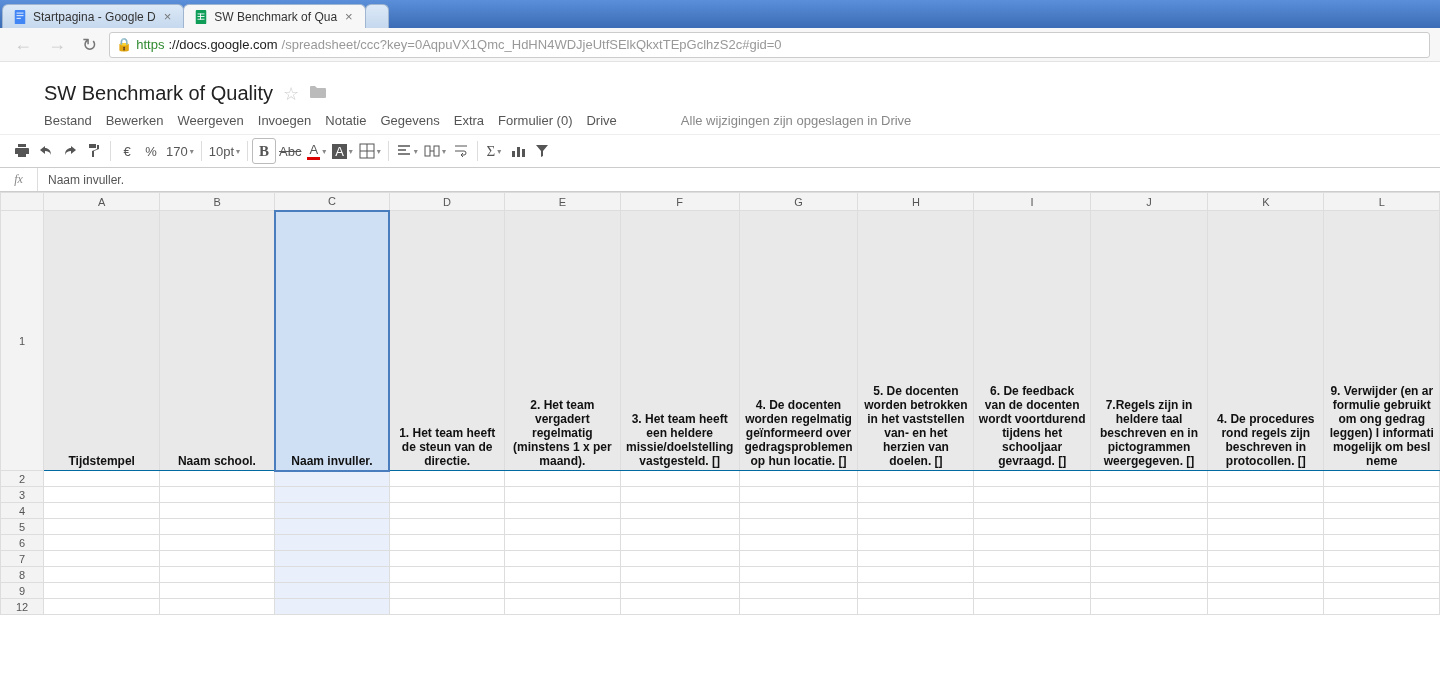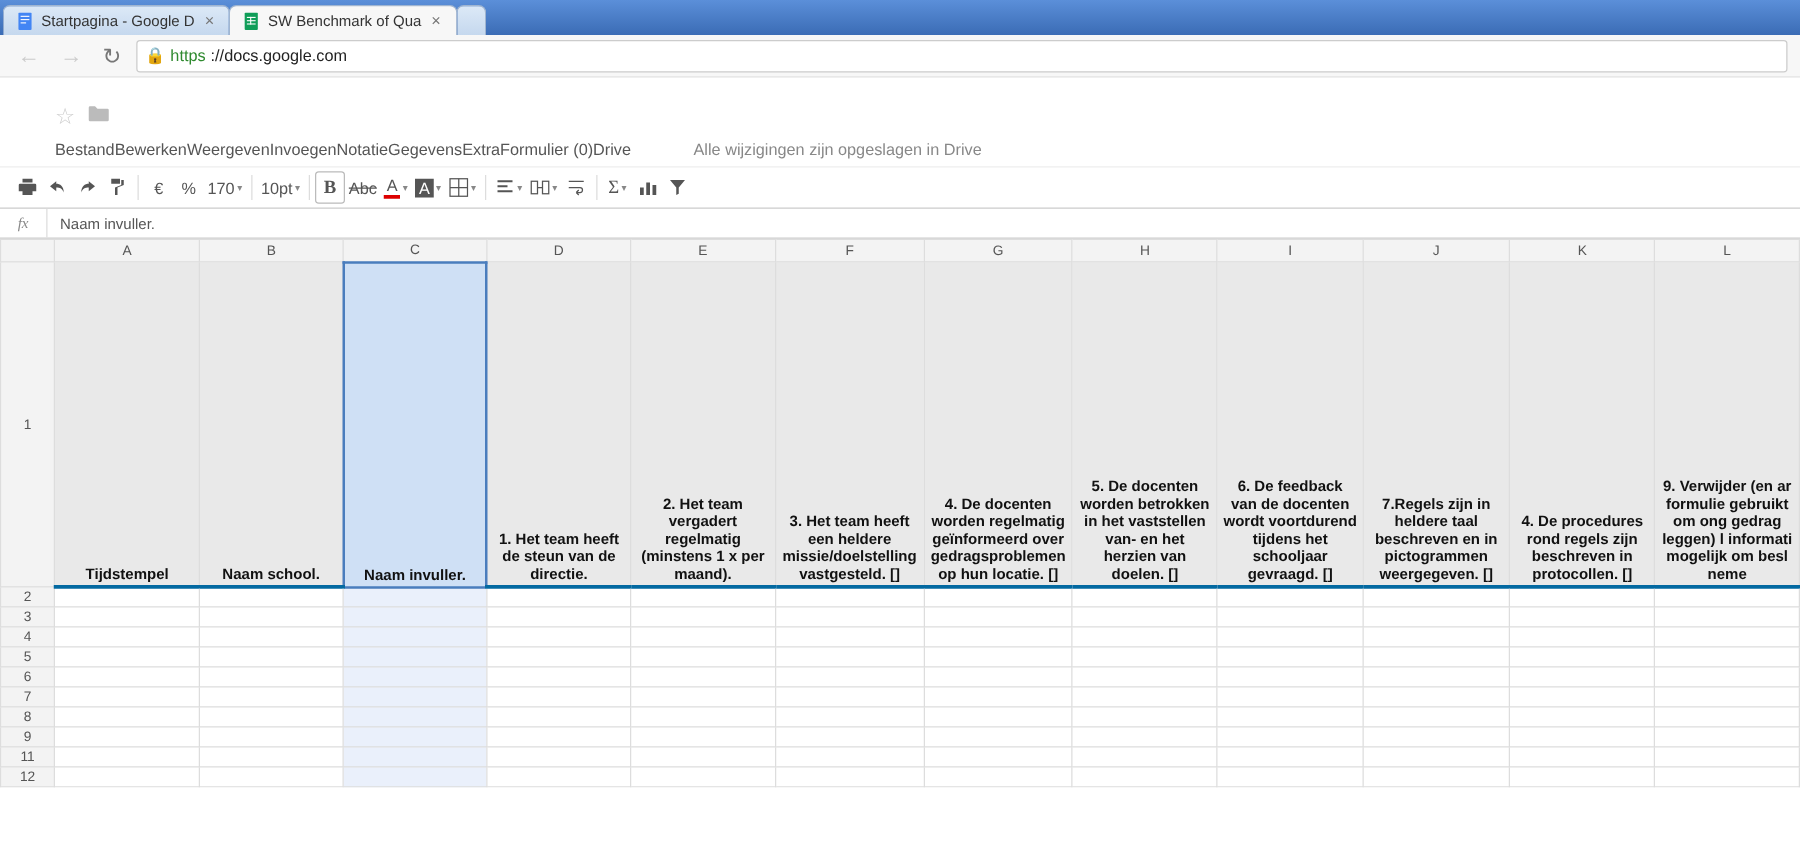--- a/index.html
+++ b/index.html
@@ -19,42 +19,42 @@
   .lock { color:#4caf50; font-size:13px; }
   .url-green { color:#2f8a2f; }
   .url-black { color:#222; }
   .url-gray { color:#999; }
   
   .doc-header { padding: 20px 44px 6px 44px; }
   .doc-title-row { display:flex; align-items:center; gap:10px; }
   .doc-title { font-size:20px; color:#222; }
   .star { color:#ccc; font-size:18px; }
   .folder { color:#999; font-size:16px; }
-  .menubar { display:flex; align-items:center; gap:0; color:#555; font-size:13px; margin-top:8px; }
+  .menubar { display:flex; align-items:center; gap:14px; color:#555; font-size:13px; margin-top:8px; }
   .menubar-item { white-space:nowrap; }
   .save-status { color:#888; margin-left:50px; }
   .toolbar-row { background:#fff; border-top:1px solid #eee; border-bottom:1px solid #ccc; height:34px; display:flex; align-items:center; padding:0 10px 0 10px; gap:0; }
   .tbtn { height:26px; min-width:24px; display:flex; align-items:center; justify-content:center; color:#555; font-size:13px; padding:0 3px; }
   .tsep { width:1px; height:20px; background:#ddd; margin:0 4px; }
   .tbtn .caret { font-size:8px; color:#888; margin-left:2px; }
   .tbtn.bold { font-weight:bold; font-family: 'Times New Roman', serif; font-size:15px; border:1px solid #bbb; border-radius:3px; padding:0 6px; }
   .tbtn.icon svg { width:16px; height:16px; }
   
   .fxbar { border-bottom:1px solid #ccc; height:24px; display:flex; align-items:center; font-size:12px; color:#555; }
   .fxlabel { font-style:italic; font-family: serif; color:#888; width:38px; text-align:center; border-right:1px solid #ddd; height:100%; display:flex; align-items:center; justify-content:center; }
   .fxcontent { padding-left:10px; }
   
   .sheet-wrap { position:relative; overflow:hidden; }
   table.sheet { border-collapse:collapse; table-layout:fixed; }
   table.sheet th, table.sheet td { border:1px solid #ddd; }
   th.corner { background:#f3f3f3; width:45px; height:18px; }
   th.colhdr { background:#f3f3f3; color:#555; font-weight:normal; font-size:11px; height:18px; text-align:center; }
   th.rowhdr { background:#f3f3f3; color:#555; font-weight:normal; font-size:11px; width:45px; text-align:center; }
   td.cell { background:#fff; font-size:12px; color:#111; padding:2px 4px; vertical-align:bottom; text-align:center; }
-  tr.header-row td.cell { background:#e9e9e9; border-bottom:3px solid #0369a1; font-family: Arial; font-weight:bold; font-size:12px; height:260px; }
+  tr.header-row td.cell { background:#e9e9e9; border-bottom:1px solid #0369a1; font-family: Arial; font-weight:bold; font-size:12px; height:260px; }
   td.cell.sel-col { background:#eaf0fb; }
   tr.header-row td.cell.sel { background:#cfe0f5; border:2px solid #4a7dbd; }
   tr.header-row th.rowhdr { height:260px; }
   .col-w { width:119px; }
 </style>
 </head>
 <body>
 
 <div class="browser-chrome">
   <div class="tabs">
@@ -88,25 +88,27 @@
 </div>
 
 <div class="addr-row">
   <span class="nav-btn disabled">←</span>
   <span class="nav-btn disabled">→</span>
   <span class="nav-btn">↻</span>
   <div class="omnibox">
     <span class="lock">🔒</span>
     <span class="url-green">https</span>
     <span class="url-black">://docs.google.com</span>
+    <span class="url-gray">/spreadsheet/ccc?key=0AqpuVX1Qmc_HdHN4WDJjeUtfSElkQkxtTEpGclhzS2c#gid=0</span>
   </div>
 </div>
 
 <div class="doc-header">
   <div class="doc-title-row">
+    <span class="doc-title">SW Benchmark of Quality</span>
     <span class="star">☆</span>
     <span class="folder">
       <svg width="18" height="14" viewBox="0 0 18 14">
           <path fill="#bbb" d="M1 2a1 1 0 0 1 1-1h4l2 2h8a1 1 0 0 1 1 1v8a1 1 0 0 1-1 1H2a1 1 0 0 1-1-1V2z"></path>
         </svg>
     </span>
   </div>
   <div class="menubar">
     <span class="menubar-item">Bestand</span>
     <span class="menubar-item">Bewerken</span>
@@ -378,35 +380,20 @@
           <td class="cell" style="height: 16px;"></td>
           <td class="cell" style="height: 16px;"></td>
           <td class="cell" style="height: 16px;"></td>
           <td class="cell" style="height: 16px;"></td>
           <td class="cell" style="height: 16px;"></td>
           <td class="cell" style="height: 16px;"></td>
           <td class="cell" style="height: 16px;"></td>
           <td class="cell" style="height: 16px;"></td>
         </tr>
         <tr>
-          <th class="rowhdr">11</th>
-          <td class="cell" style="height: 16px;"></td>
-          <td class="cell" style="height: 16px;"></td>
-          <td class="cell sel-col" style="height: 16px;"></td>
-          <td class="cell" style="height: 16px;"></td>
-          <td class="cell" style="height: 16px;"></td>
-          <td class="cell" style="height: 16px;"></td>
-          <td class="cell" style="height: 16px;"></td>
-          <td class="cell" style="height: 16px;"></td>
-          <td class="cell" style="height: 16px;"></td>
-          <td class="cell" style="height: 16px;"></td>
-          <td class="cell" style="height: 16px;"></td>
-          <td class="cell" style="height: 16px;"></td>
-        </tr>
-        <tr>
           <th class="rowhdr">12</th>
           <td class="cell" style="height: 16px;"></td>
           <td class="cell" style="height: 16px;"></td>
           <td class="cell sel-col" style="height: 16px;"></td>
           <td class="cell" style="height: 16px;"></td>
           <td class="cell" style="height: 16px;"></td>
           <td class="cell" style="height: 16px;"></td>
           <td class="cell" style="height: 16px;"></td>
           <td class="cell" style="height: 16px;"></td>
           <td class="cell" style="height: 16px;"></td>

